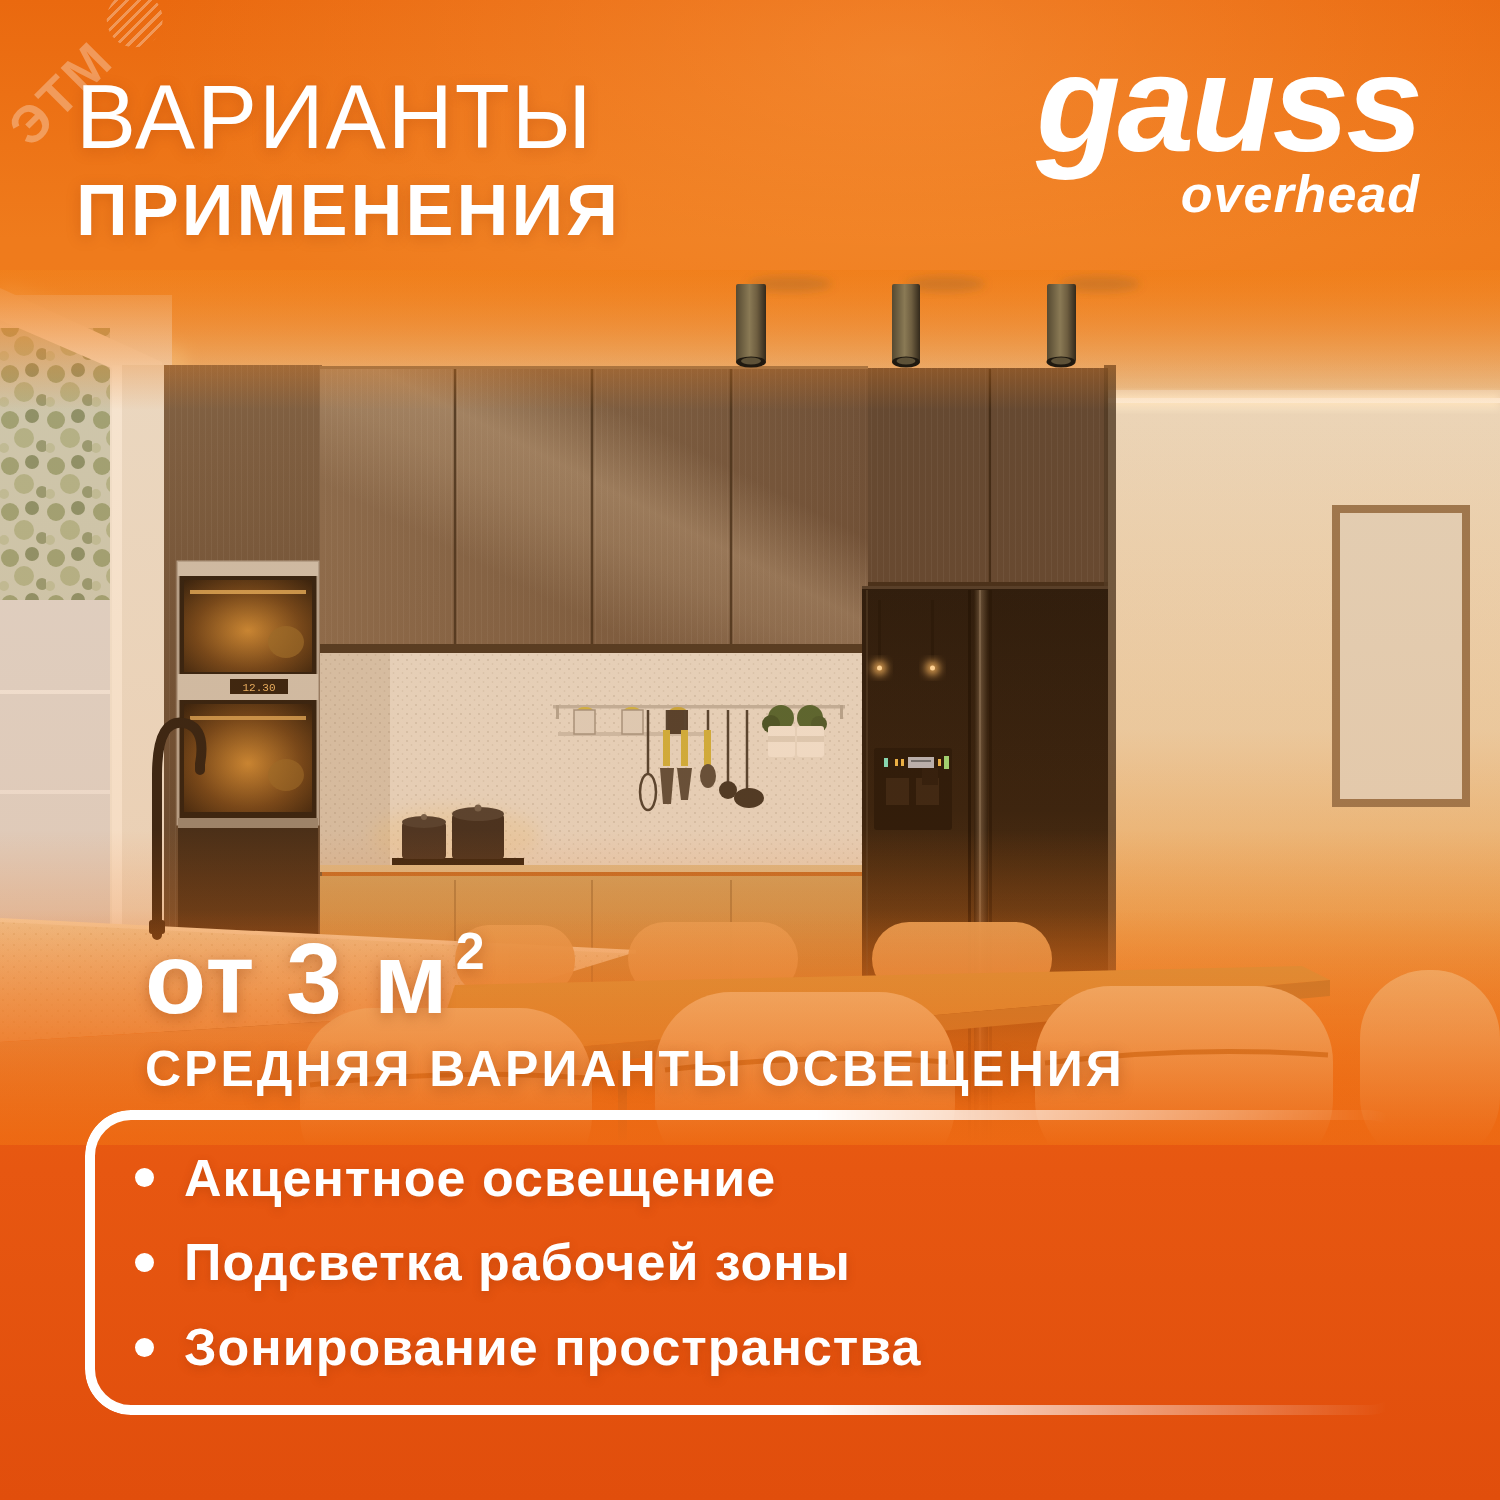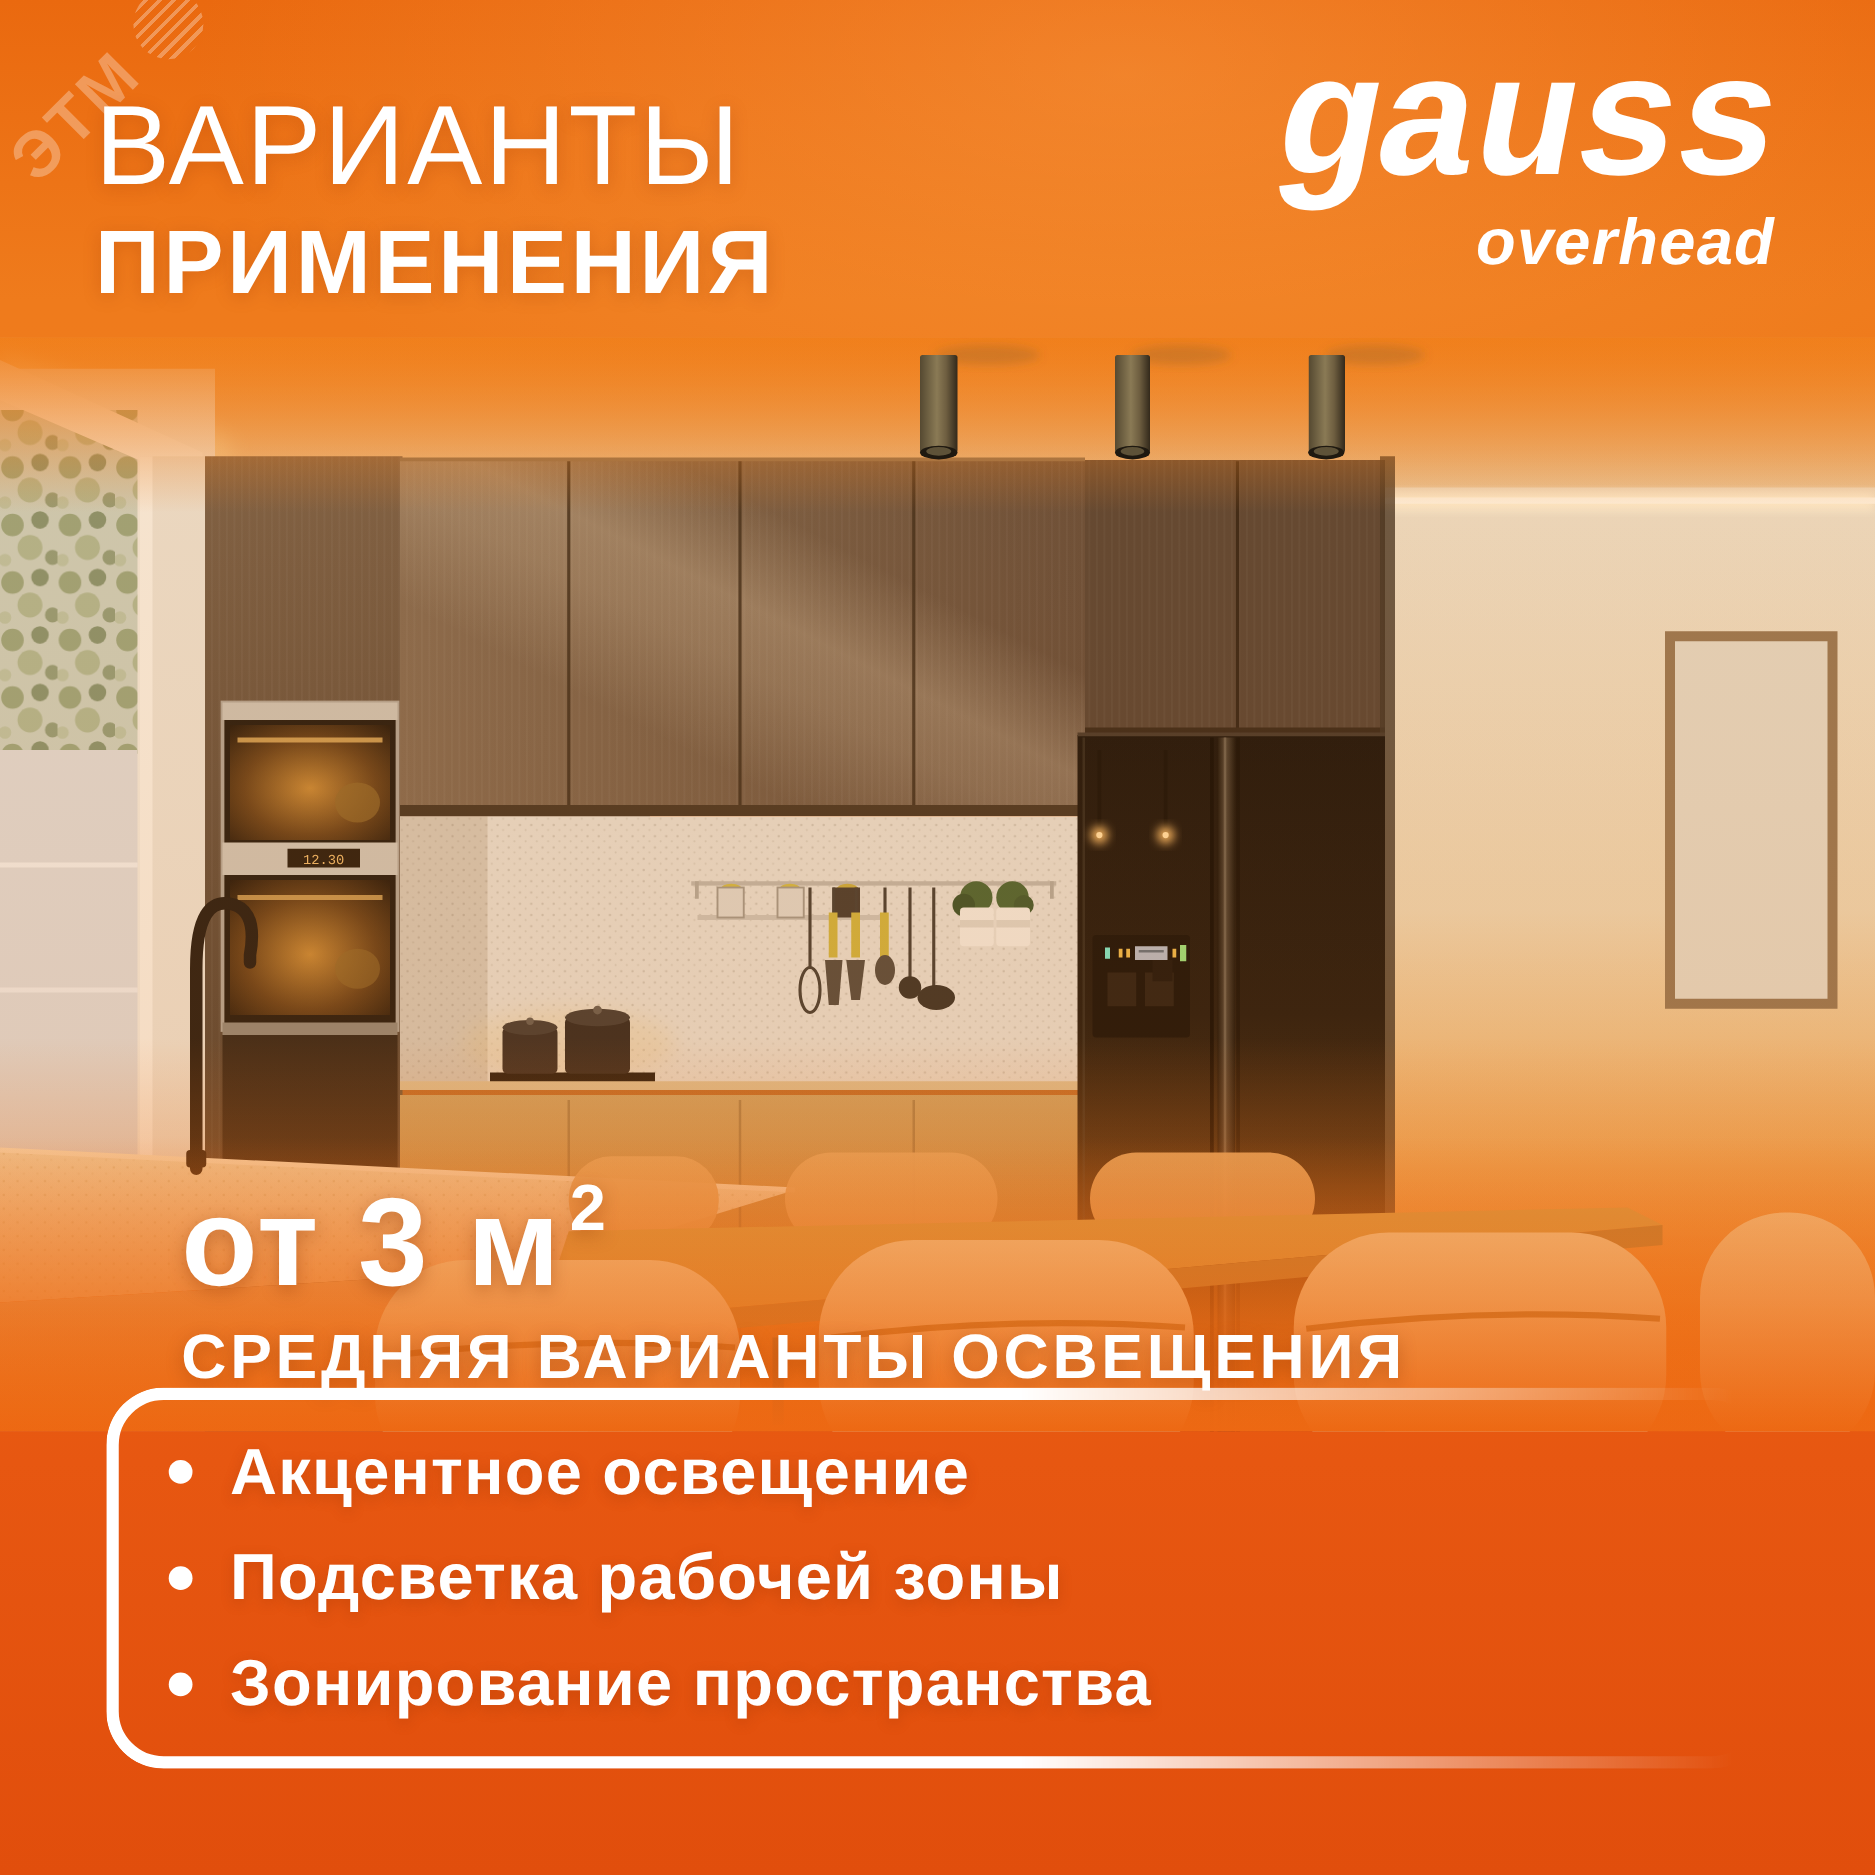--- a/index.html
+++ b/index.html
@@ -17,26 +17,26 @@
   .wm-label{font-size:52px;font-weight:700;letter-spacing:3px;line-height:1;}
   .wm-globe{width:56px;height:56px;border-radius:50%;flex:0 0 auto;
       background:repeating-linear-gradient(180deg,#fff 0 3px,rgba(255,255,255,0) 3px 8px);}
 
   .title{position:absolute;left:76px;top:72px;color:#fff;line-height:1;
          text-shadow:0 3px 14px rgba(150,50,0,.25);}
   .title-l1{font-size:90px;font-weight:300;letter-spacing:2px;}
   .title-l2{font-size:72px;font-weight:700;letter-spacing:3px;margin-top:12px;}
 
   .logo{position:absolute;right:80px;top:34px;color:#fff;text-align:right;line-height:1;}
-  .logo-main{font-family:Liberation Mono, monospace;font-style:italic;font-weight:bold;
+  .logo-main{font-family:Liberation Sans, sans-serif;font-style:italic;font-weight:bold;
              font-size:138px;letter-spacing:-3px;}
   .logo-sub{font-style:italic;font-weight:700;font-size:52px;letter-spacing:1px;margin-top:-4px;}
 
   .area{position:absolute;left:145px;top:925px;color:#fff;line-height:1;
-        text-shadow:0 4px 14px rgba(140,50,0,.38);margin-top:16px;}
+        text-shadow:0 4px 14px rgba(140,50,0,.38);}
   .area-main{font-size:100px;font-weight:700;letter-spacing:2px;}
   .area-sup{font-size:52px;font-weight:700;vertical-align:44px;margin-left:6px;}
   .area-caption{font-size:50px;font-weight:700;letter-spacing:3px;margin-top:16px;}
 
   .features{position:absolute;left:85px;top:1110px;width:1330px;height:305px;border-radius:46px;}
   .features-border{position:absolute;inset:0;border:10px solid #fff;border-radius:46px;
       -webkit-mask:linear-gradient(90deg,#000 55%,rgba(0,0,0,0) 98%);
               mask:linear-gradient(90deg,#000 55%,rgba(0,0,0,0) 98%);}
   .features ul{list-style:none;margin:0;padding:0 0 0 50px;height:100%;
       display:flex;flex-direction:column;justify-content:center;row-gap:30px;}

